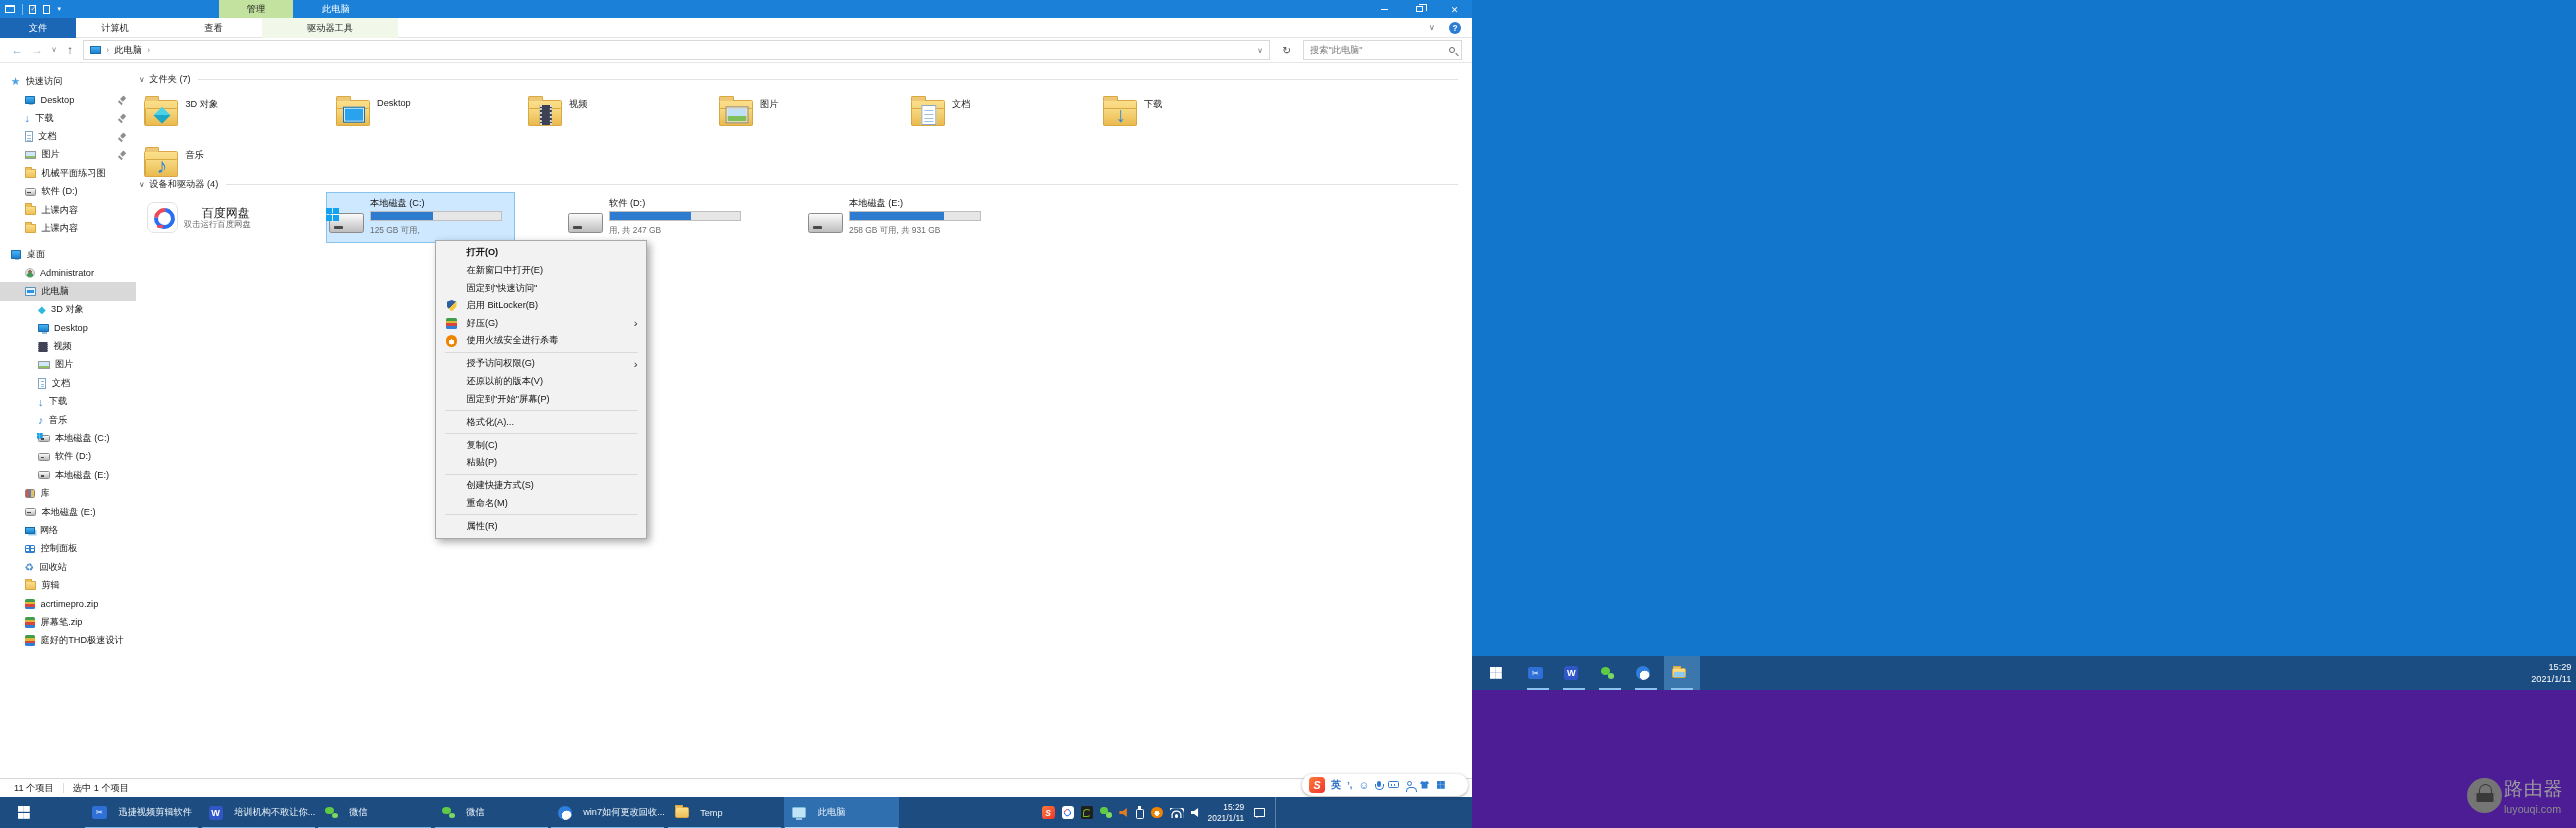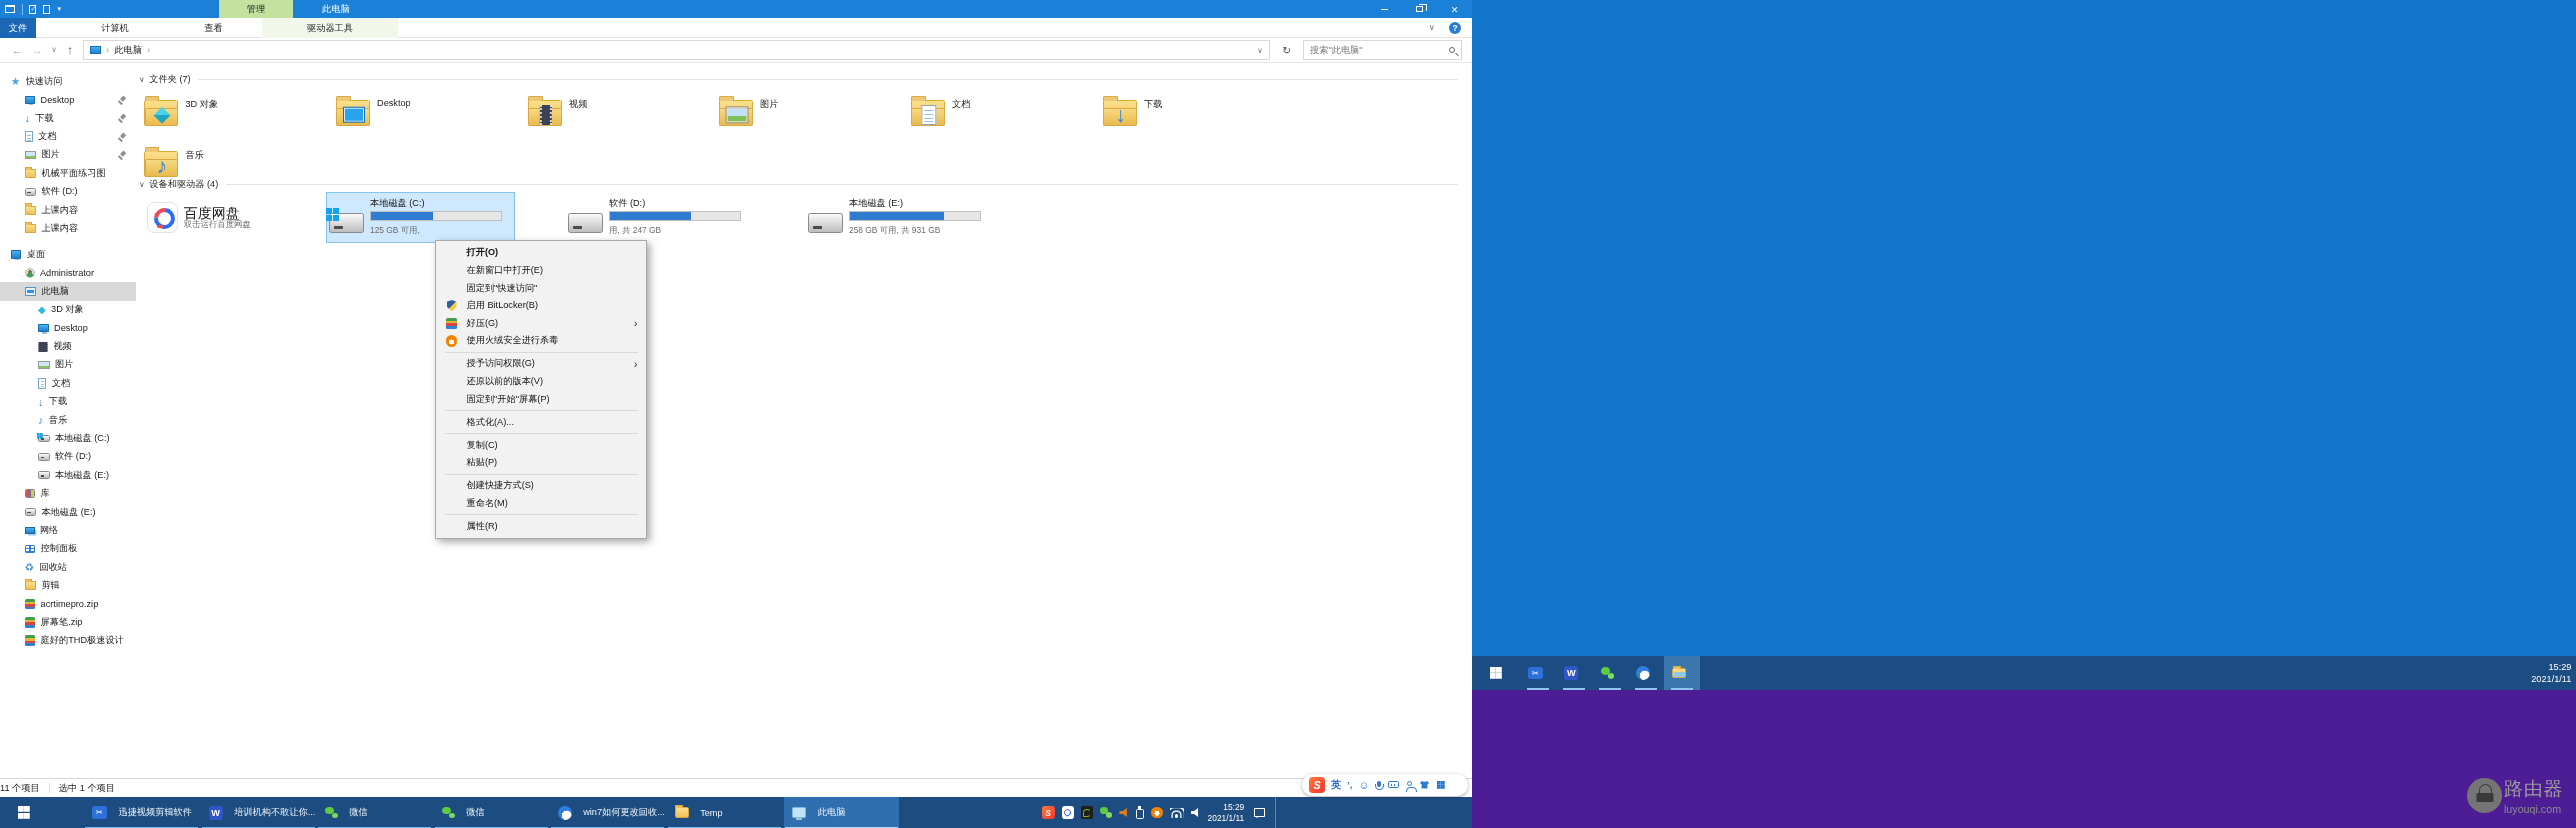--- a/index.html
+++ b/index.html
@@ -102,21 +102,21 @@
 .dbar{position:absolute;left:43px;top:17.6px;width:132px;height:10px;background:#e6e6e6;border:0.8px solid #c0c0c0}
 .dfill{height:100%;background:#2e7cd0}
 .ddet{position:absolute;left:43px;top:32px;font-size:8.4px;color:#6b6b6b;white-space:nowrap}
 .d-drive{position:absolute;left:1.5px;top:20px;width:35px;height:20px;background:linear-gradient(#fbfbfb,#bdbdbd);border:0.8px solid #8b8b8b;border-radius:2.3px}
 .d-drive::after{content:"";position:absolute;left:4.6px;bottom:3.1px;width:9.2px;height:3.1px;background:#4a4a4a;border-radius:0.8px}
 .d-win::before{content:"";position:absolute;left:-3.1px;top:-6.1px;width:13px;height:13px;background:linear-gradient(#12a2f2,#12a2f2) 0 0/6.1px 6.1px no-repeat,linear-gradient(#12a2f2,#12a2f2) 7px 0/6.1px 6.1px no-repeat,linear-gradient(#12a2f2,#12a2f2) 0 7px/6.1px 6.1px no-repeat,linear-gradient(#12a2f2,#12a2f2) 7px 7px/6.1px 6.1px no-repeat;z-index:3}
 .d-baidu{position:absolute;left:6.1px;top:9.2px;width:31px;height:31px;background:#fff;border:0.8px solid #e2e2e2;border-radius:7px}
 .d-baidu::before{content:"";position:absolute;left:6.1px;top:4.6px;width:13px;height:13px;border-radius:50%;border:4.6px solid #2a6ef5;border-top-color:#ee4854;transform:rotate(-40deg)}
 .d-baidu::after{content:"";position:absolute;left:9.2px;bottom:3.8px;width:12.3px;height:3.8px;border-radius:2.3px;background:linear-gradient(90deg,#ee4854 0 50%,#2a6ef5 50%)}
 .bsub{position:absolute;left:43px;top:26px;font-size:8.4px;color:#6b6b6b;white-space:nowrap}
-.bname{position:absolute;left:43px;top:11.5px;font-size:14px;color:#141414}
+.bname{position:absolute;left:61px;top:11.5px;font-size:12px;color:#141414}
 
 .menu{position:absolute;left:435px;top:240px;width:212px;background:#f2f2f2;border:0.8px solid #a9a9a9;box-shadow:3.1px 3.1px 7.7px rgba(0,0,0,.35);padding:3.1px 1.5px;z-index:50}
 .mi{height:17.6px;display:flex;align-items:center;font-size:9.2px;color:#111;position:relative;padding-left:29px;white-space:nowrap}
 .mi.b{font-weight:bold}
 .mi .ibx{position:absolute;left:7.7px;width:13px;height:13px;display:flex;align-items:center;justify-content:center}
 .mi .subarr{position:absolute;right:7px;font-size:11.5px;color:#333}
 .msep{height:0.8px;background:#d9d9d9;margin:2.3px 7px}
 .i-shield{width:10px;height:11.5px;background:linear-gradient(135deg,#2e5fa3 0 50%,#f5c73d 50%);clip-path:polygon(50% 0,100% 15%,96% 62%,50% 100%,4% 62%,0 15%)}
 .i-haozip{width:11.5px;height:11.5px;border-radius:1.5px;background:linear-gradient(180deg,#3f9e49 0 25%,#e3b43c 25% 50%,#d8463c 50% 75%,#2f7fd6 75%)}
 .i-huorong{width:11.5px;height:11.5px;border-radius:50%;background:radial-gradient(circle at 50% 58%,#fff 0 28%,#f08300 30%)}
@@ -225,21 +225,21 @@
           <div class="cbtn">
               <span class="ric"></span>
             </div>
           <div class="cbtn">✕</div>
         </div>
       </div>
 
       <div class="tabsrow" id="tabsrow">
         <span class="ribext">∨</span>
         <span class="helpq">?</span>
-      <div class="rtab file" style="left: 0px; width: 36px;">文件</div>
+      <div class="rtab file" style="left: 0px; width: 76px;">文件</div>
           <div class="rtab " style="left: 65px; width: 100px;">计算机</div>
           <div class="rtab " style="left: 175px; width: 77px;">查看</div>
           <div class="rtab ctx" style="left: 262px; width: 136px;">驱动器工具</div>
         </div>
 
       <div class="navrow">
         <span class="nbtn" style="left:7.7px;width:18.4px;color:#7ba7c9">←</span>
         <span class="nbtn" style="left:28px;width:18.4px;color:#c3c3c3">→</span>
         <span class="nbtn" style="left:48px;width:12.3px;color:#8a8a8a;font-size:7.7px">∨</span>
         <span class="nbtn" style="left:61px;width:18.4px;color:#555">↑</span>
@@ -475,21 +475,21 @@
               <div class="dname">本地磁盘 (E:)</div>
               <div class="dbar">
                 <div class="dfill" style="width: 72%;"></div>
               </div>
               <div class="ddet">258 GB 可用, 共 931 GB</div>
             </div>
           </div>
       </div>
 
       <div class="statusbar">
-        <span style="">11 个项目</span>
+        <span style="padding-left:14px">11 个项目</span>
         <span class="stsep"></span>
         <span>选中 1 个项目</span>
       </div>
 
       <div class="menu" id="ctxmenu">
           <div class="mi b">
             <span>打开(O)</span>
           </div>
           <div class="mi">
             <span>在新窗口中打开(E)</span>

